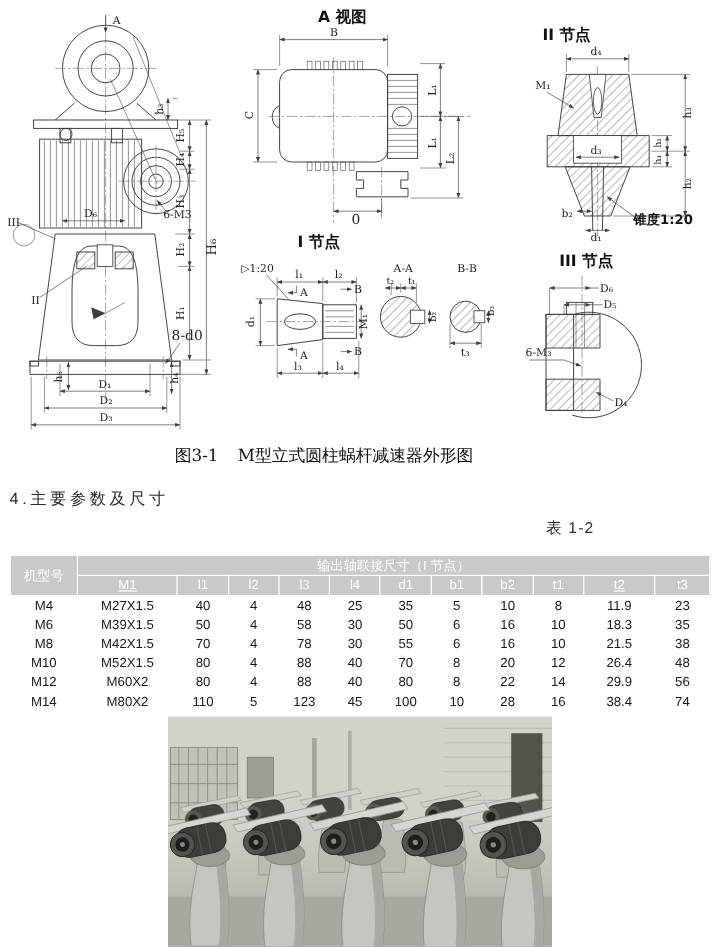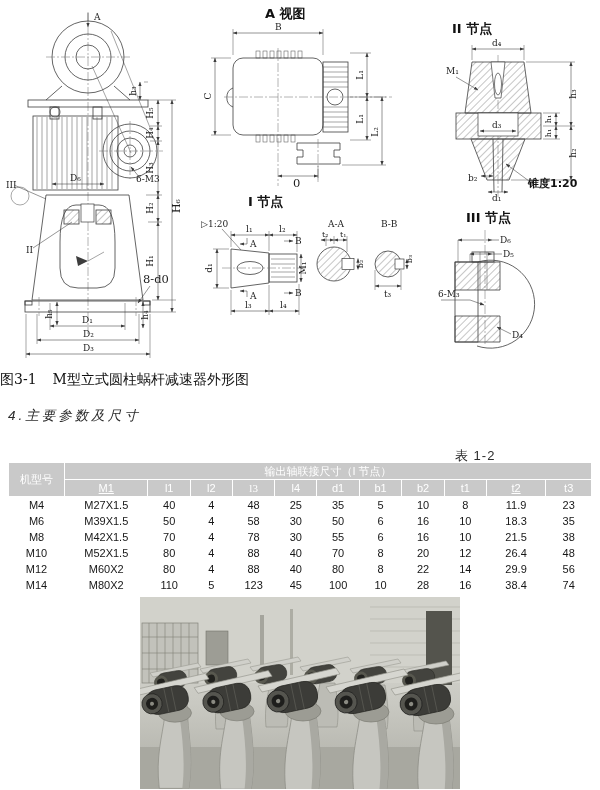--- a/index.html
+++ b/index.html
@@ -11,25 +11,25 @@
   .cl{stroke:#777;stroke-width:.55;fill:none;stroke-dasharray:9 2 2 2;}
   .dim{stroke:#3d3d3d;stroke-width:.55;fill:none;marker-start:url(#ar);marker-end:url(#ar);}
   .ext{stroke:#3d3d3d;stroke-width:.45;fill:none;}
   .ldr{stroke:#3d3d3d;stroke-width:.55;fill:none;}
   .hat{fill:url(#hatch);stroke:#3d3d3d;stroke-width:.8;}
   .wht{fill:#fff;stroke:#3d3d3d;stroke-width:.7;}
   .dt{font-family:"DejaVu Serif",serif;font-size:9px;fill:#1c1c1c;}
   .dtb{font-family:"DejaVu Serif",serif;font-size:11.5px;fill:#1c1c1c;}
   .vt{font-family:"DejaVu Serif",serif;font-size:9px;fill:#1c1c1c;text-anchor:middle;}
   .cjk{font-family:"DejaVu Sans",sans-serif;font-size:13px;font-weight:600;fill:#111;}
-  .caption{position:absolute;top:371px;left:0;width:540px;text-align:left;
+  .caption{position:absolute;top:371px;left:0;width:540px;text-align:center;
            font-family:"DejaVu Serif",serif;font-size:14px;color:#111;}
   .caption .gap{display:inline-block;width:16px;}
-  .heading{position:absolute;top:407px;left:8px;font-size:13.5px;letter-spacing:3px;color:#2b2b2b;font-style:italic;}
-  .tbl-label{position:absolute;top:431px;left:455px;font-size:13px;letter-spacing:1px;color:#2b2b2b;margin-top:16px;}
+  .heading{position:absolute;top:407px;left:8px;font-size:13.5px;letter-spacing:3px;color:#2b2b2b;}
+  .tbl-label{position:absolute;top:431px;left:455px;font-size:13px;letter-spacing:1px;color:#2b2b2b;}
   table.spec{position:absolute;top:462px;left:8px;width:584px;border-collapse:collapse;font-size:11px;}
   table.spec thead th{background:#c9c9c9;color:#fff;font-weight:normal;border:1px solid #fff;
                       height:16px;padding:0 2px;}
   table.spec thead th.model{width:56px;}
   table.spec tbody td{text-align:center;height:16px;padding:0;color:#171717;background:#fff;}
   .photo{position:absolute;top:597px;left:140px;width:320px;height:192px;}
 </style>
 </head>
 <body>
 

